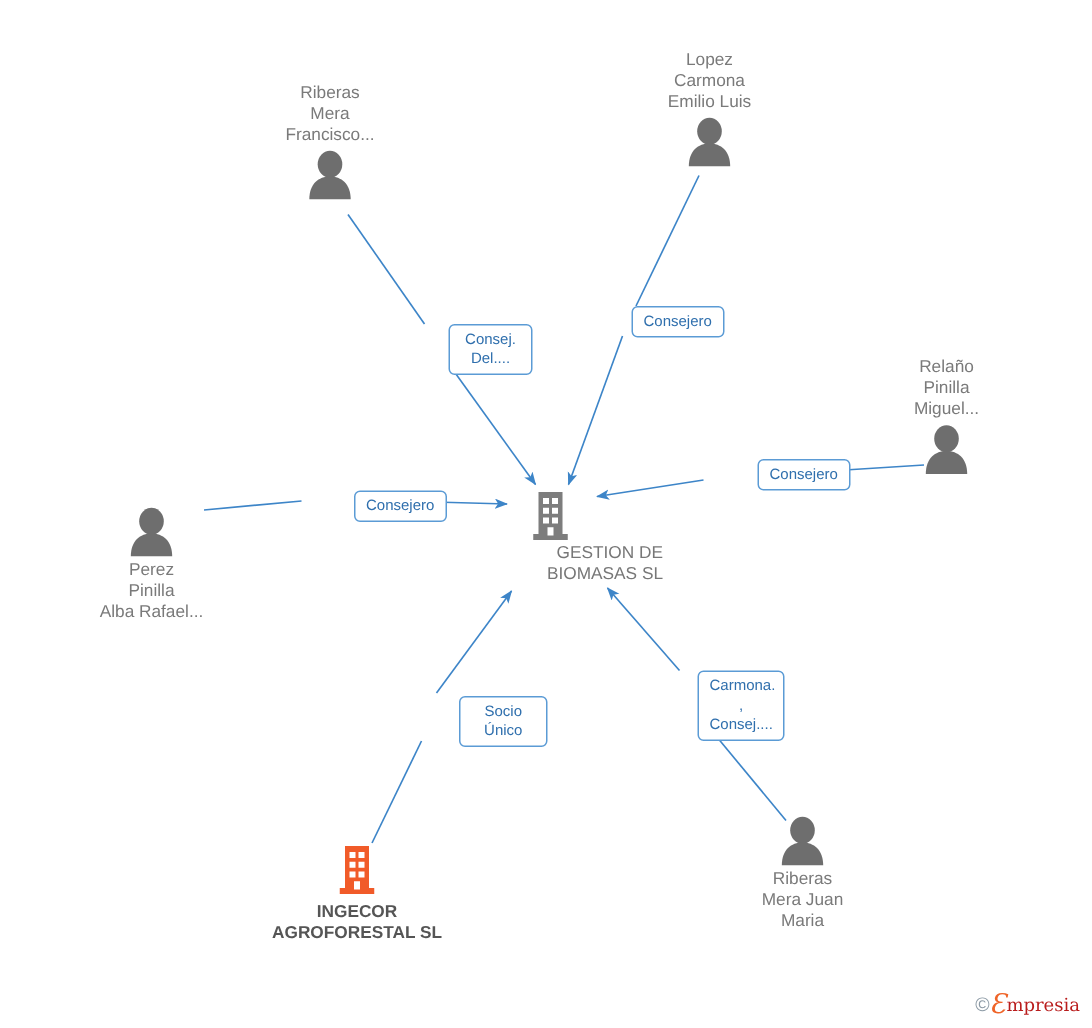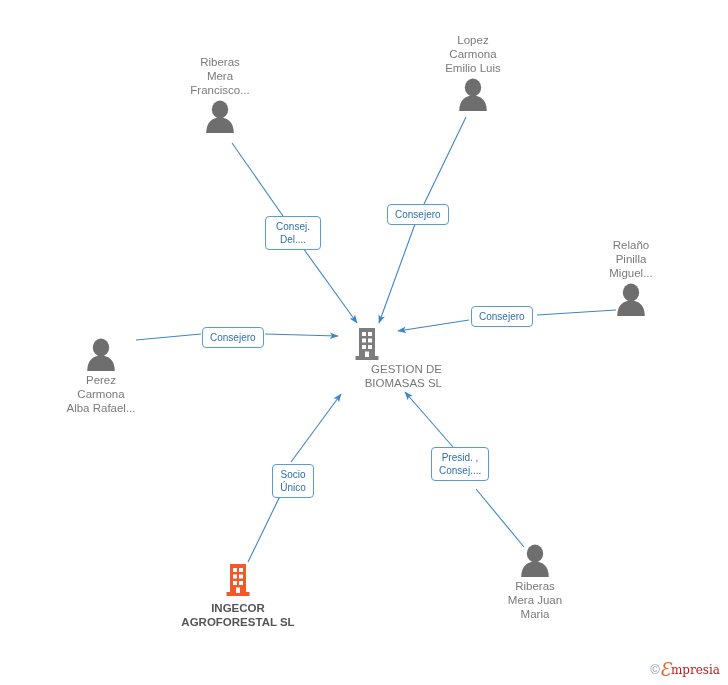--- a/index.html
+++ b/index.html
@@ -57,20 +57,21 @@
     background: #ffffff;
     border: 1px solid #5b9bd5;
     border-radius: 4px;
     color: #2f6fad;
     font-size: 10px;
     line-height: 13px;
     padding: 3px 7px;
     text-align: center;
     white-space: pre-line;
     box-sizing: border-box;
+    margin-left: 34px;
   }
   .watermark {
     position: absolute;
     right: 8px;
     bottom: 6px;
     font-size: 15px;
     line-height: 18px;
     white-space: nowrap;
   }
   .watermark .copy {
@@ -160,21 +161,21 @@
   </div>
 
   <div class="node person" style="left:101px; top:338px;">
     <span class="glyph">
       <svg width="34" height="33" viewBox="0 0 34 33">
         <ellipse cx="17" cy="9.5" rx="8.2" ry="9" fill="#6e6e6e"></ellipse>
         <path d="M3.2,33 C3.2,22.4 9.5,17.6 17,17.6 C24.5,17.6 30.8,22.4 30.8,33 z" fill="#6e6e6e"></path>
       </svg>
     </span>
     <span class="label">Perez
-Carmona
+Pinilla
 Alba Rafael...</span>
   </div>
 
   <div class="node person" style="left:535px; top:544px;">
     <span class="glyph">
       <svg width="34" height="33" viewBox="0 0 34 33">
         <ellipse cx="17" cy="9.5" rx="8.2" ry="9" fill="#6e6e6e"></ellipse>
         <path d="M3.2,33 C3.2,22.4 9.5,17.6 17,17.6 C24.5,17.6 30.8,22.4 30.8,33 z" fill="#6e6e6e"></path>
       </svg>
     </span>
@@ -221,23 +222,23 @@
 
   <div class="edge-label" style="left:265px; top:216px; width:56px;">Consej.
 Del....</div>
 
   <div class="edge-label" style="left:387px; top:204px;">Consejero</div>
 
   <div class="edge-label" style="left:471px; top:306px;">Consejero</div>
 
   <div class="edge-label" style="left:202px; top:327px;">Consejero</div>
 
-  <div class="edge-label" style="left:272px; top:464px; width:42px;">Socio
+  <div class="edge-label" style="left:272px; top:464px; width:59px;">Socio
 Único</div>
 
-  <div class="edge-label" style="left:431px; top:447px; width:58px;">Presid. ,
+  <div class="edge-label" style="left:431px; top:447px; width:58px;">Carmona. ,
 Consej....</div>
 
   <div class="watermark">
     <span class="copy">©</span><span class="brand-e">Ɛ</span><span class="brand-rest">mpresia</span>
   </div>
 
 </div>
 
 </body></html>

